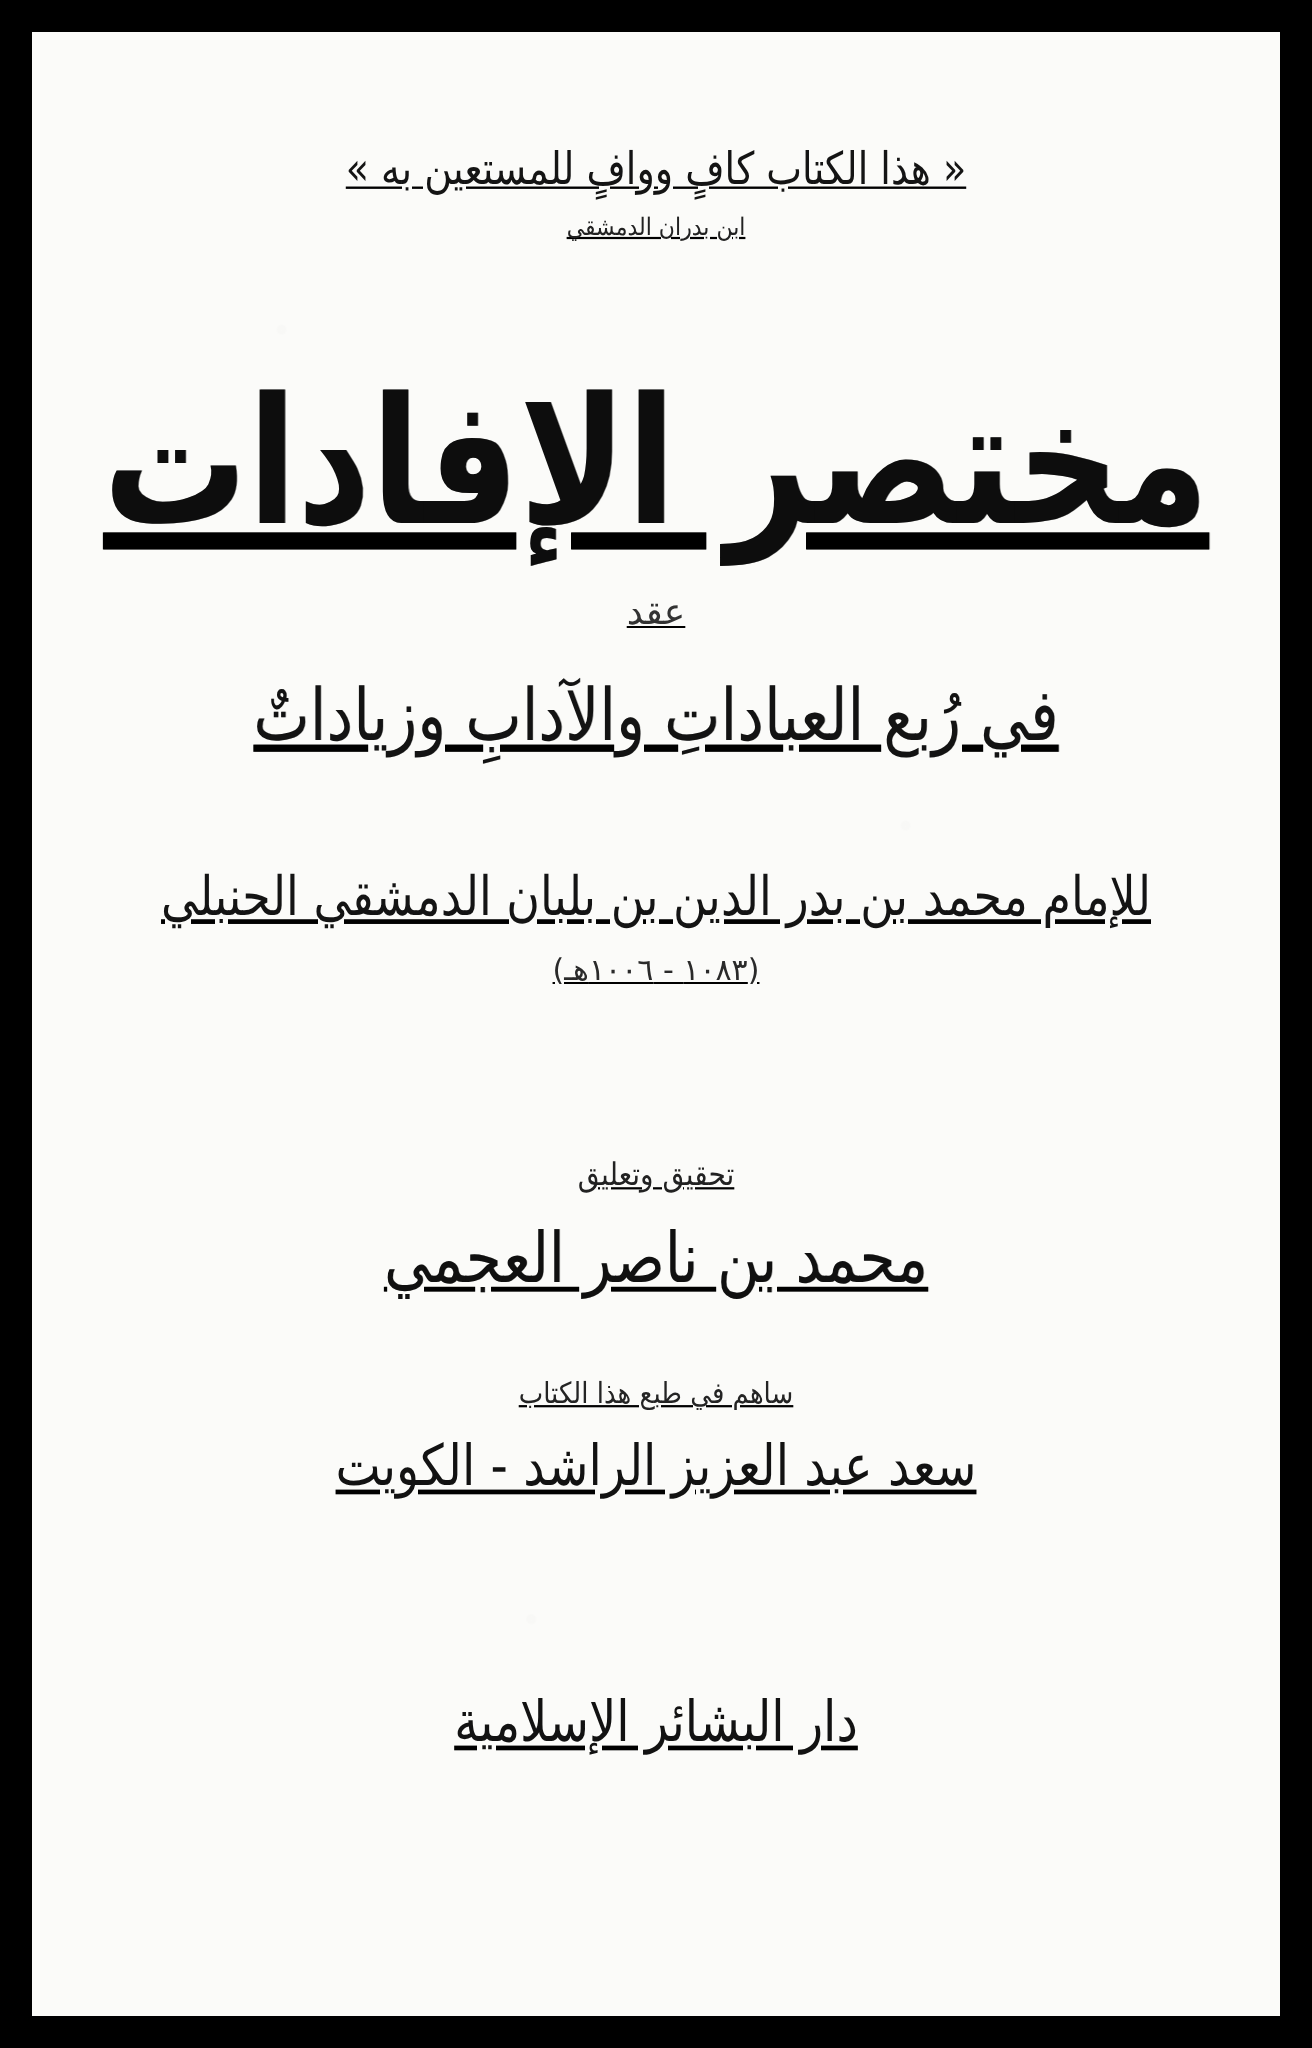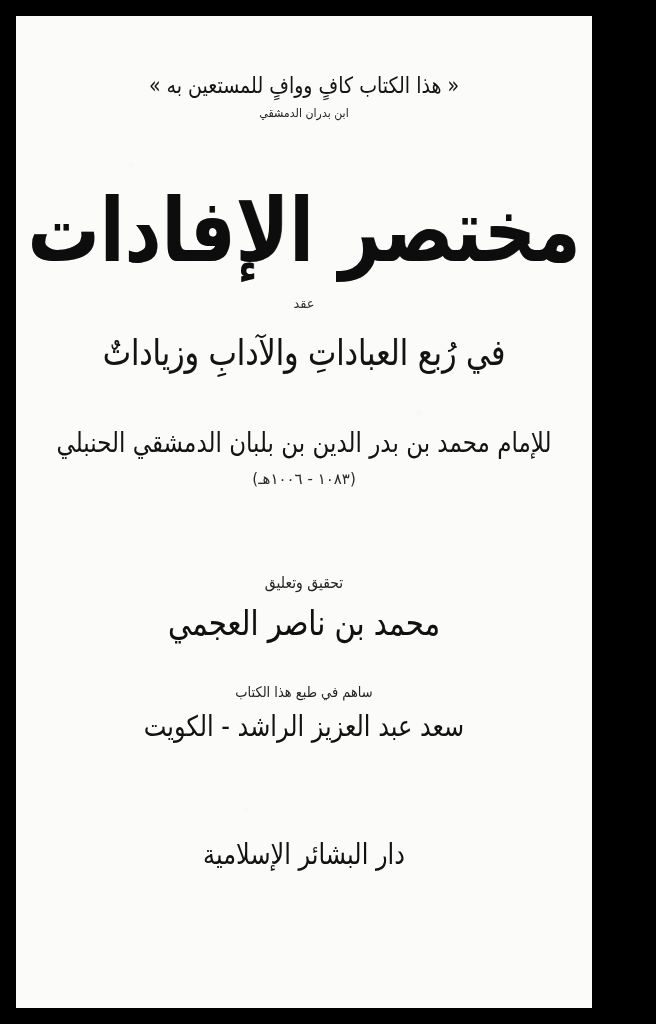--- a/index.html
+++ b/index.html
@@ -16,25 +16,26 @@
   .page-frame {
     position: relative;
     width: 656px;
     height: 1024px;
     background: #000000;
     box-sizing: border-box;
     padding: 16px 16px 16px 16px;
   }
   .page {
     position: relative;
-    width: 576px;
+    width: 624px;
     height: 992px;
     background: #fbfbf9;
     box-sizing: border-box;
     overflow: hidden;
+    text-decoration: underline;
   }
   
   .page::before {
     content: "";
     position: absolute;
     inset: 0;
     background:
       radial-gradient(circle at 20% 15%, rgba(0,0,0,0.012) 0 2px, transparent 3px),
       radial-gradient(circle at 70% 40%, rgba(0,0,0,0.01) 0 2px, transparent 3px),
       radial-gradient(circle at 40% 80%, rgba(0,0,0,0.012) 0 2px, transparent 3px);
@@ -79,21 +80,21 @@
     margin-top: 74px;
     font-size: 72px;
     font-weight: bold;
     color: #0d0d0d;
     line-height: 1.05;
     transform: scaleY(1.22);
     text-shadow: 0.4px 0 0 rgba(0,0,0,0.45);
   }
   .title-sup {
     margin-top: 26px;
-    font-size: 13px;
+    font-size: 18px;
     color: #333;
   }
 
   
   .subtitle {
     margin-top: 24px;
     font-size: 30px;
     color: #131313;
     transform: scaleY(1.2);
     text-shadow: 0.3px 0 0 rgba(0,0,0,0.3);

